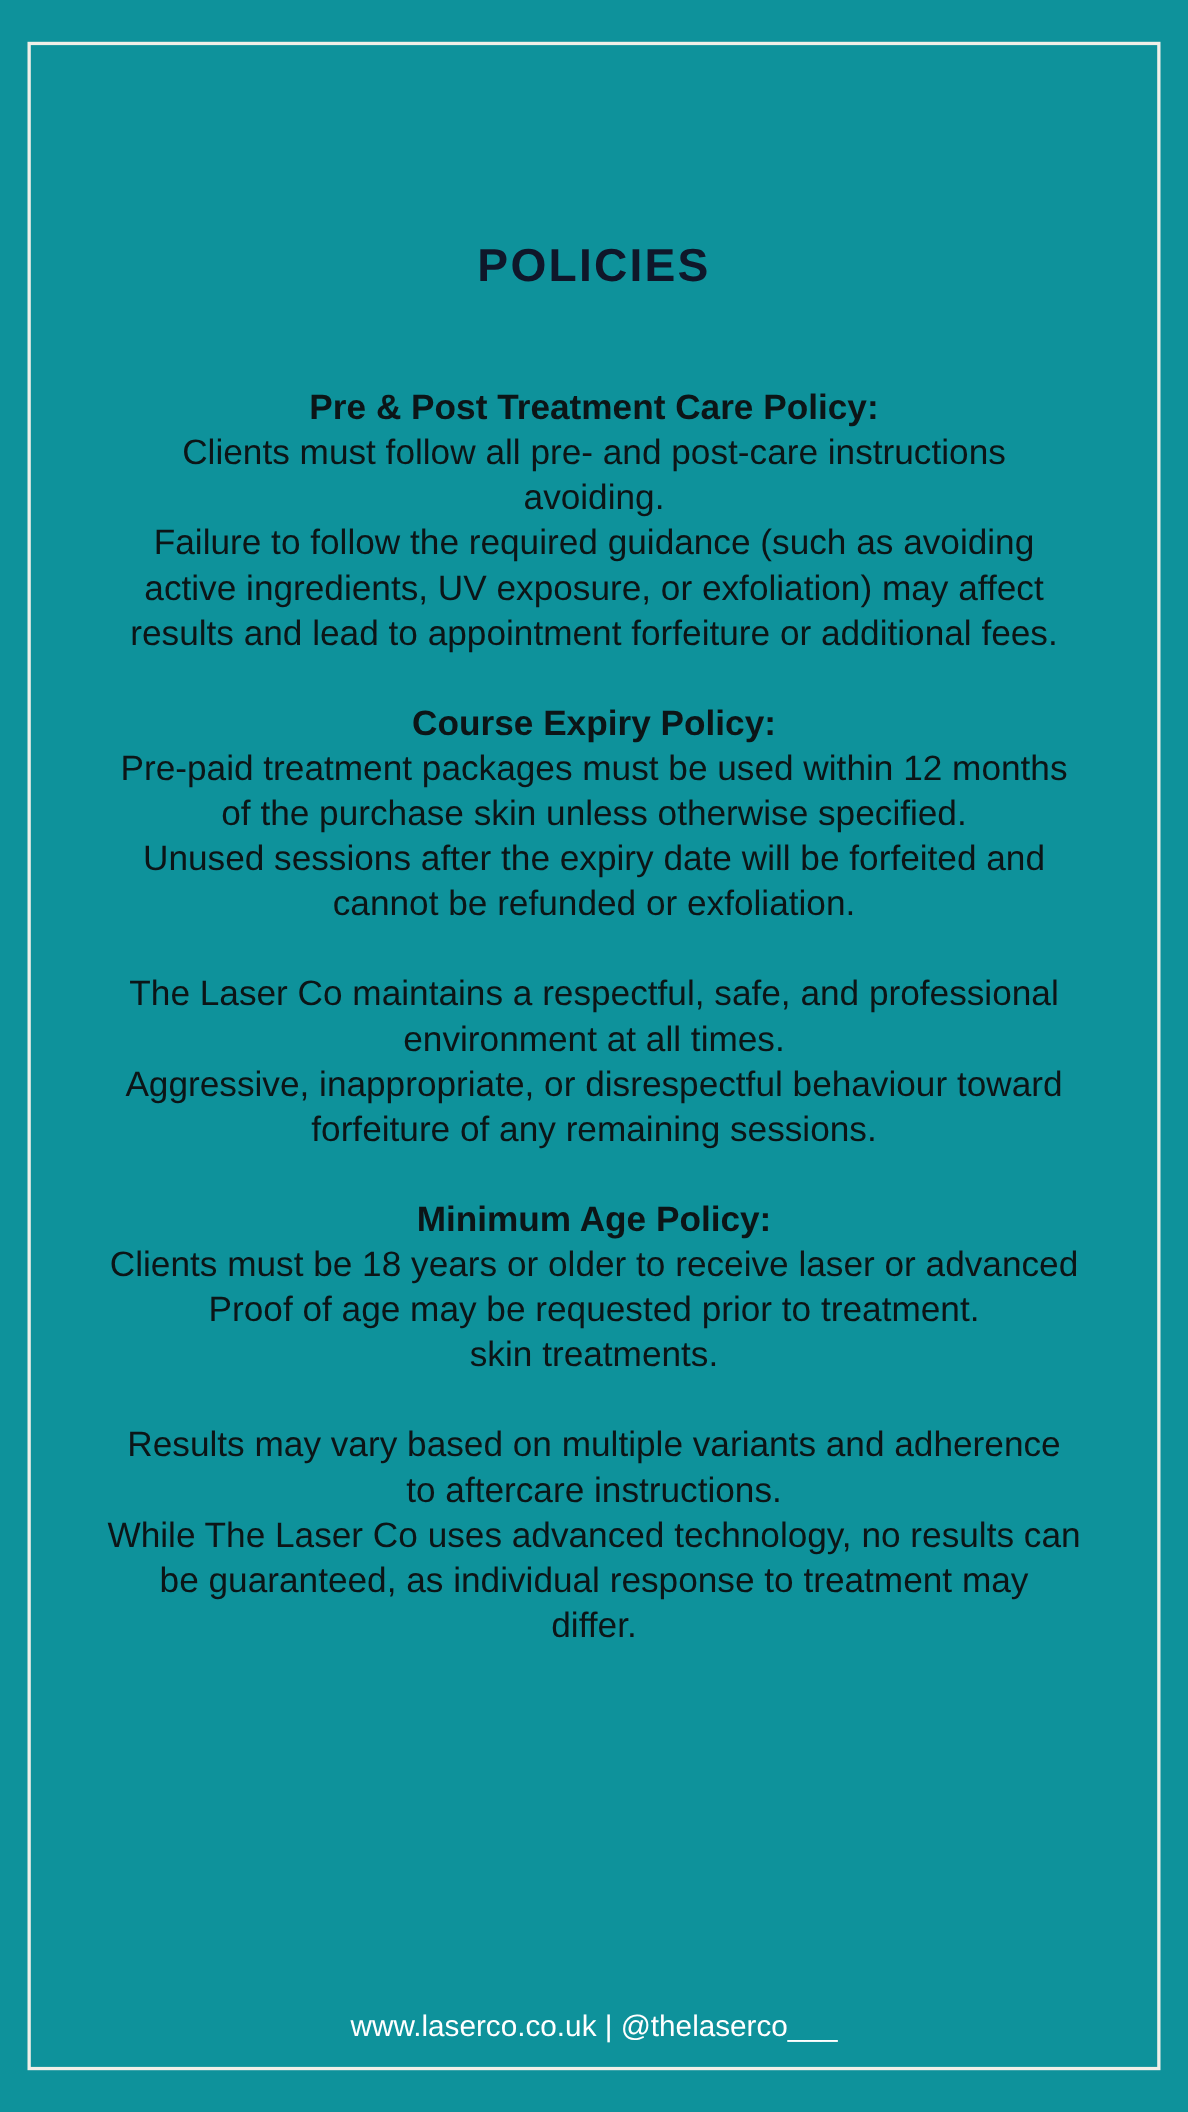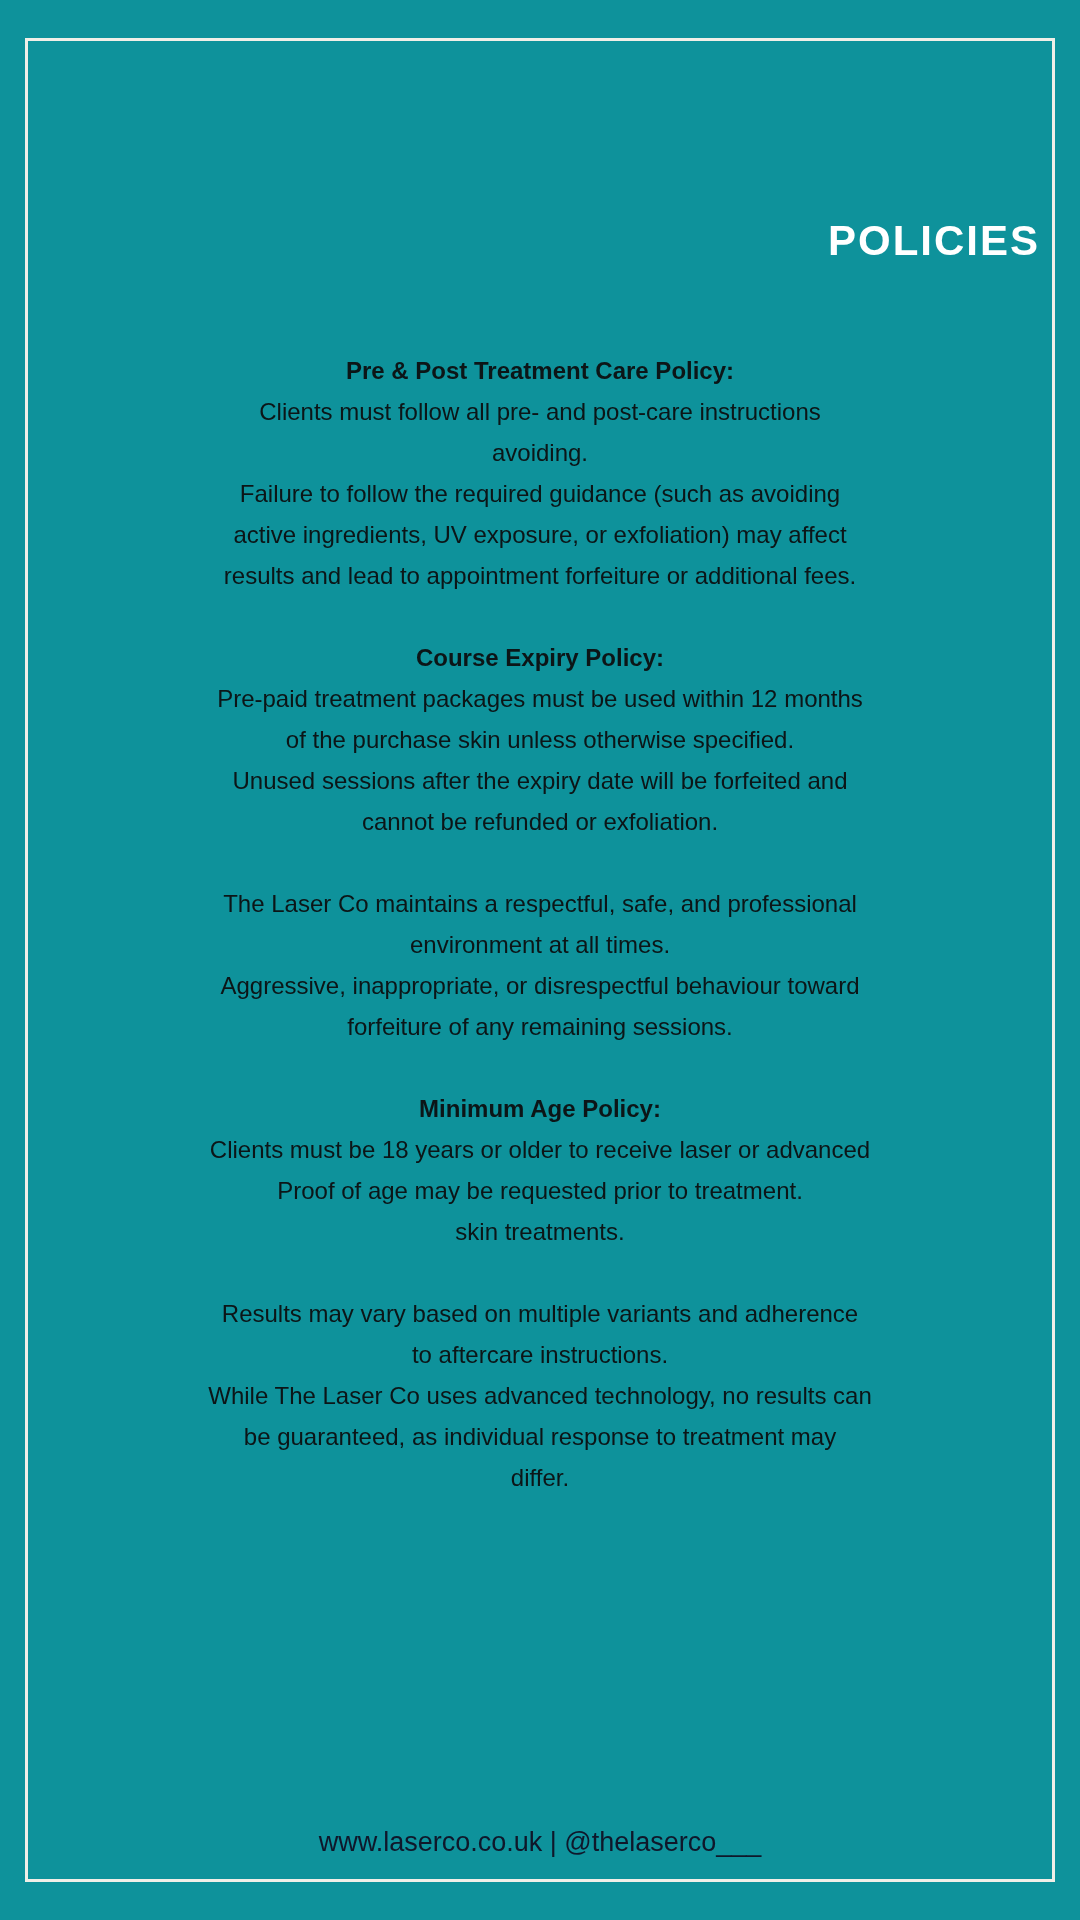--- a/index.html
+++ b/index.html
@@ -35,44 +35,43 @@
     top: 0;
     text-align: center;
   }
   .title {
     margin: 0 0 84px 0;
     padding-top: 216px;
     font-size: 42px;
     line-height: 50px;
     font-weight: bold;
     letter-spacing: 2px;
-    color: #ffffff;
-    text-align: right;
+    color: #0f172a;
   }
   .section {
     margin: 0 0 41px 0;
   }
   .heading,
   .line {
-    font-size: 24px;
+    font-size: 32px;
     line-height: 41px;
     white-space: nowrap;
   }
   .heading {
     font-weight: bold;
   }
   .footer {
     position: absolute;
     top: 1822px;
     left: 0;
     right: 0;
     text-align: center;
     font-size: 27px;
     line-height: 41px;
-    color: #0f172a;
+    color: #ffffff;
   }
 </style>
 </head>
 <body>
 
 <div class="poster">
   <div class="frame"></div>
 
   <div class="content">
     <h1 class="title">POLICIES</h1>

